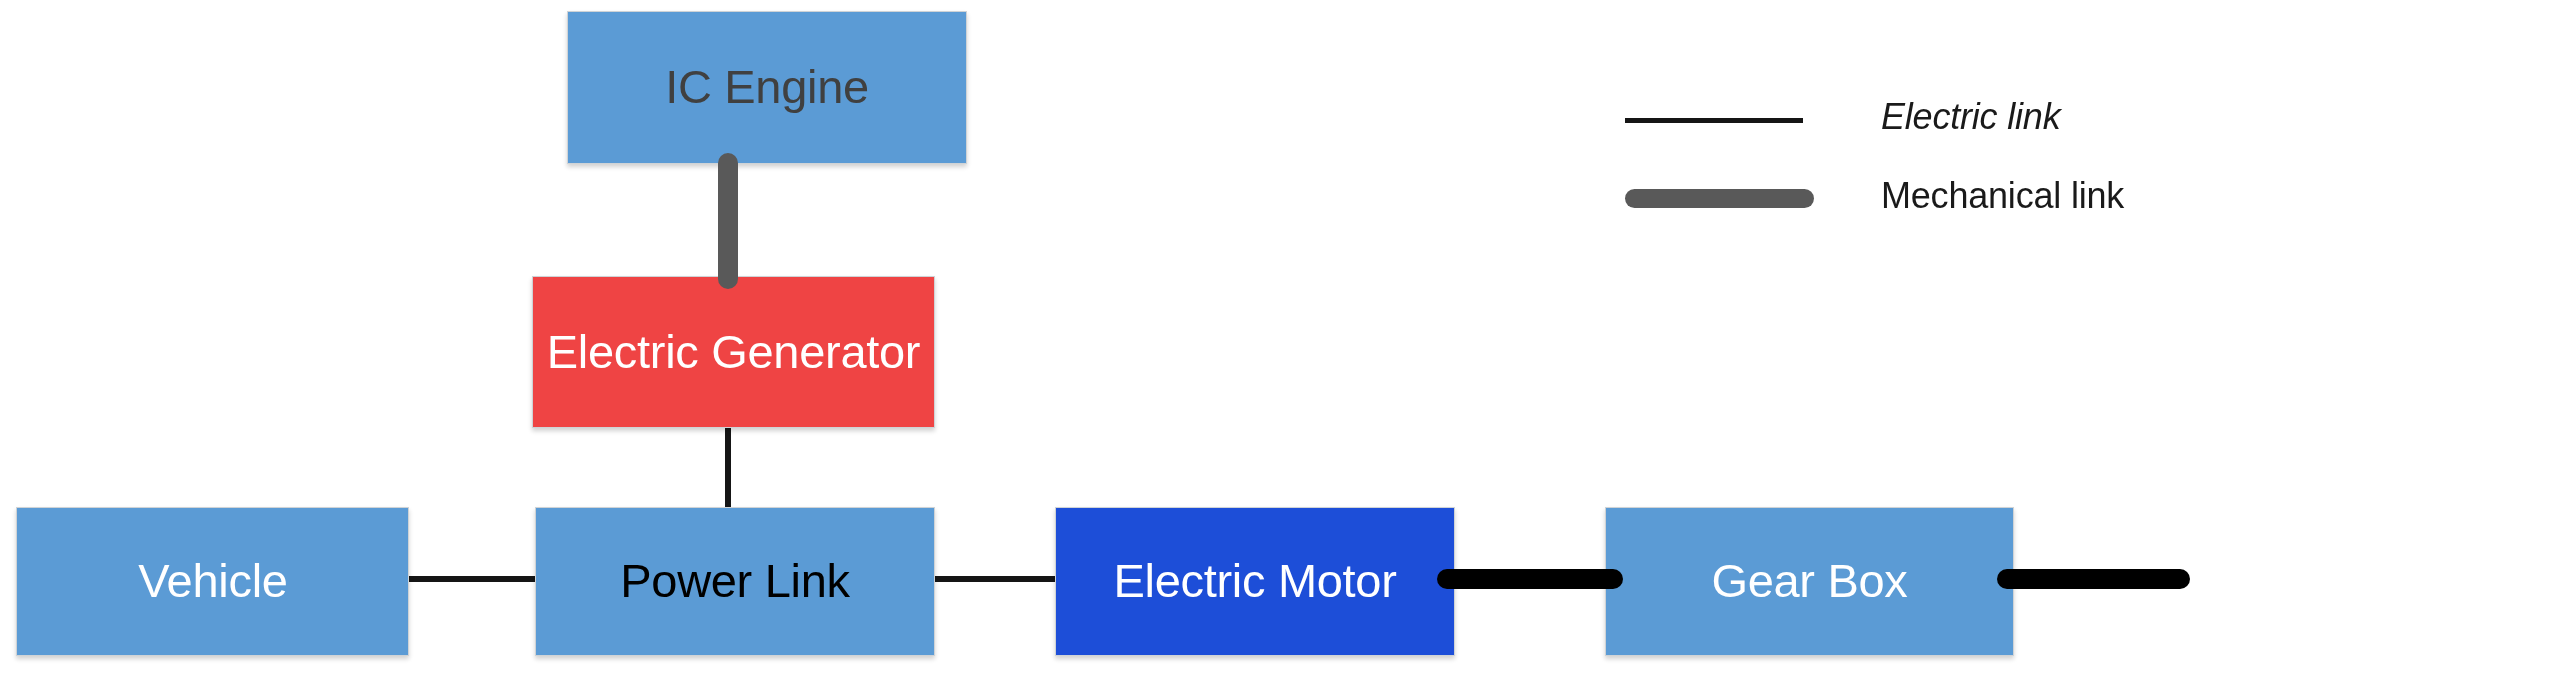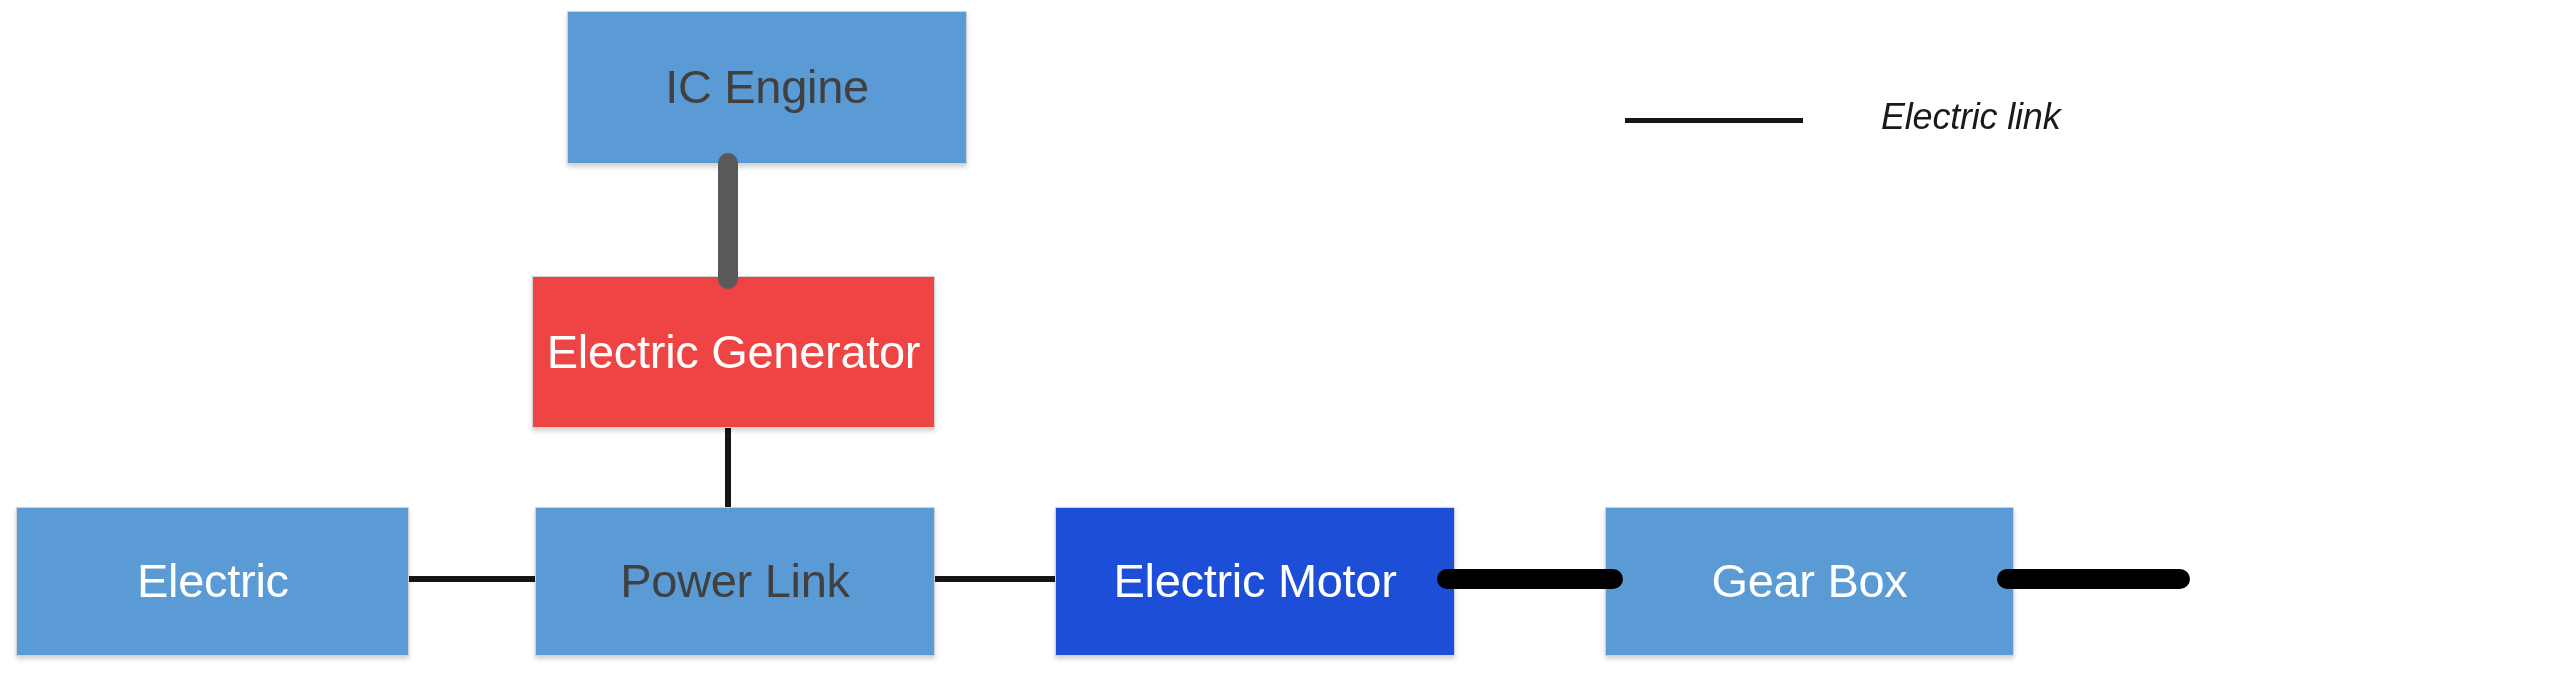--- a/index.html
+++ b/index.html
@@ -121,40 +121,44 @@
 
   <div class="block" id="block-ic-engine" style="left: 535px; top: 11px; width: 400px; height: 153px; background: rgb(91, 155, 213); color: #404040; margin-left: 32px;">
     <span class="label">IC Engine</span>
   </div>
 
   <div class="block" id="block-electric-generator" style="left: 532px; top: 276px; width: 403px; height: 152px; background: #ef4444; color: rgb(255, 255, 255);">
     <span class="label">Electric Generator</span>
   </div>
 
   <div class="block" id="block-battery" style="left: 16.4px; top: 507px; width: 393px; height: 149px; background: rgb(91, 155, 213); color: rgb(255, 255, 255);">
-    <span class="label">Electric</span>
+    <span class="label">Vehicle</span>
   </div>
 
-  <div class="block" id="block-power-link" style="left: 535px; top: 507px; width: 400px; height: 149px; background: rgb(91, 155, 213); color: #404040;">
+  <div class="block" id="block-power-link" style="left: 535px; top: 507px; width: 400px; height: 149px; background: rgb(91, 155, 213); color: #000000;">
     <span class="label">Power Link</span>
   </div>
 
   <div class="block" id="block-electric-motor" style="left: 1055px; top: 507px; width: 400px; height: 149px; background: #1d4ed8; color: rgb(255, 255, 255);">
     <span class="label">Electric Motor</span>
   </div>
 
   <div class="block" id="block-gear-box" style="left: 1605px; top: 507px; width: 409px; height: 149px; background: rgb(91, 155, 213); color: rgb(255, 255, 255);">
     <span class="label">Gear Box</span>
   </div>
 
 
   <div id="legend">
 
     <div class="legend-row" style="top:12px;font-style:italic;">
       <div class="legend-swatch electric" style="background: rgb(21, 21, 21);"></div>
       <div class="legend-label">Electric link</div>
     </div>
 
+    <div class="legend-row" style="top:91px;">
+      <div class="legend-swatch mechanical" style="background: rgb(89, 89, 89);"></div>
+      <div class="legend-label">Mechanical link</div>
+    </div>
 
   </div>
 
 </div>
 
 
 </body></html>

